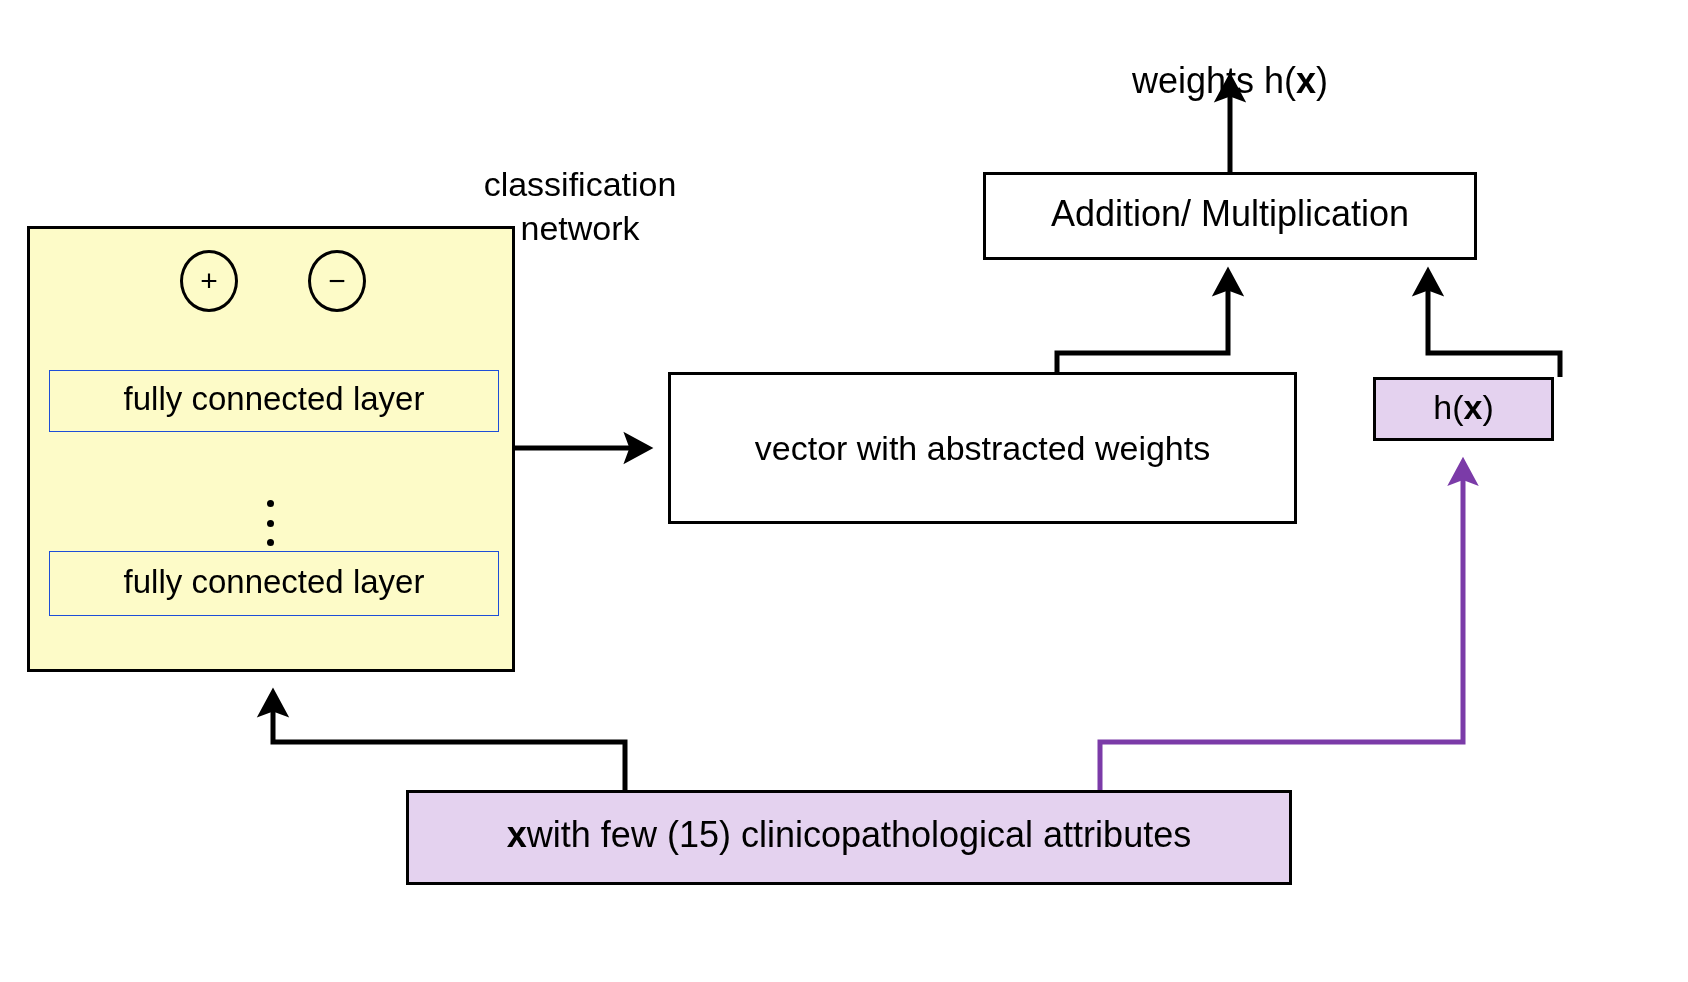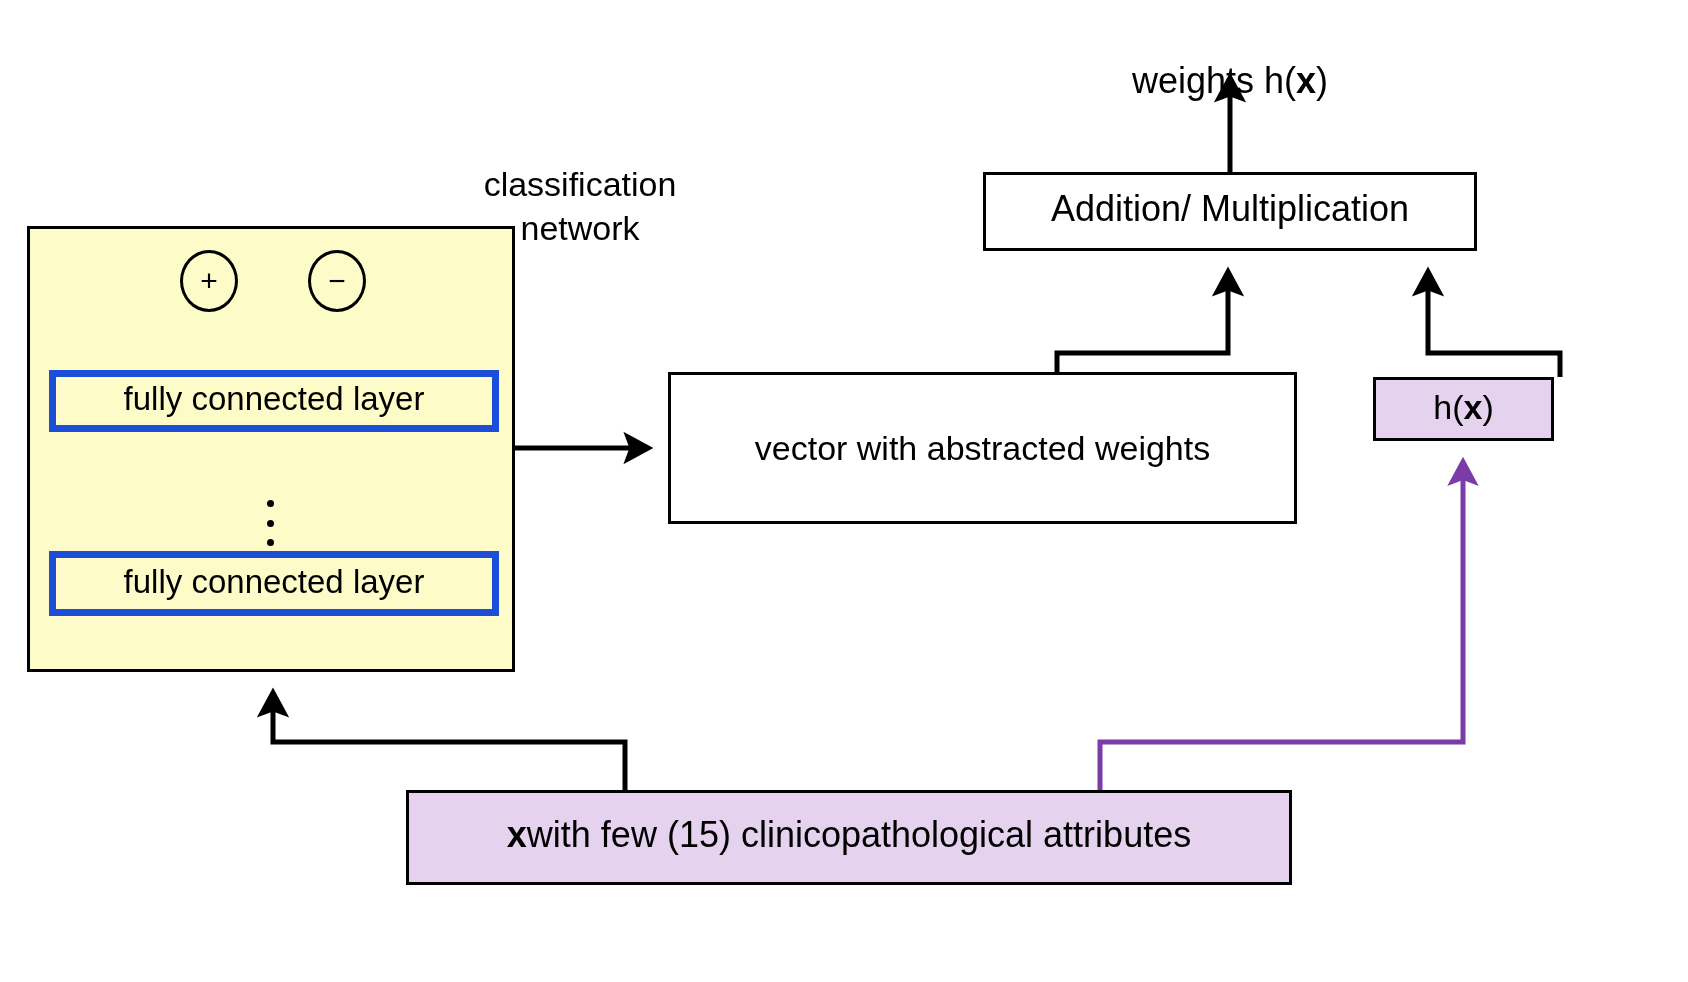--- a/index.html
+++ b/index.html
@@ -37,21 +37,21 @@
   .outer-net {
     left: 27px;
     top: 226px;
     width: 488px;
     height: 446px;
     background: #FDFBC8;
     border: 3px solid #000000;
   }
   .fc-layer {
     background: #FDFBC8;
-    border: 7px solid #1d4ed8;
+    border: 1px solid #1d4ed8;
     font-size: 33px;
     padding-bottom: 3px;
   }
   .fc-top {
     left: 49px;
     top: 370px;
     width: 450px;
     height: 62px;
   }
   .fc-bottom {
@@ -69,21 +69,21 @@
     top: 372px;
     width: 629px;
     height: 152px;
     font-size: 34px;
     flex-direction: row;
   }
   .addition-box {
     left: 983px;
     top: 172px;
     width: 494px;
-    height: 79px;
+    height: 88px;
     font-size: 36px;
     padding-bottom: 4px;
   }
   .lavender-box {
     background: #E4D2EF;
     border: 3px solid #000000;
   }
   .hx-box {
     left: 1373px;
     top: 377px;

